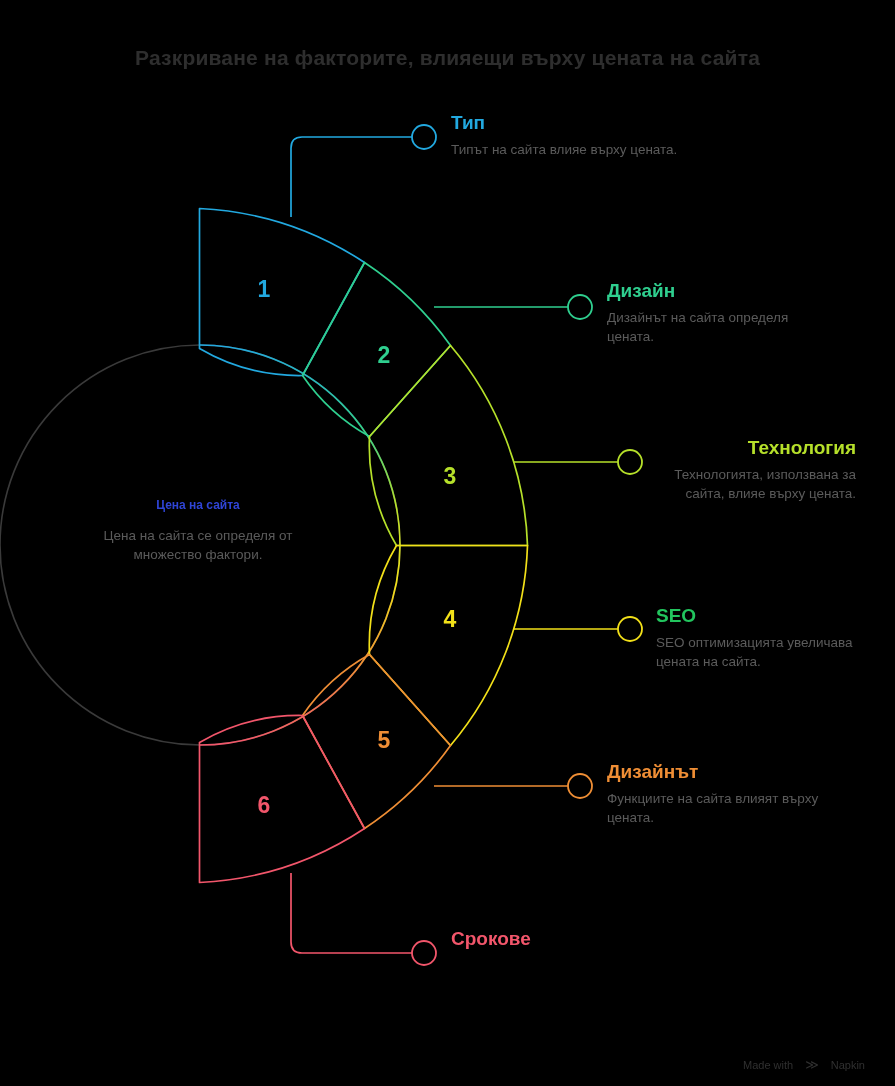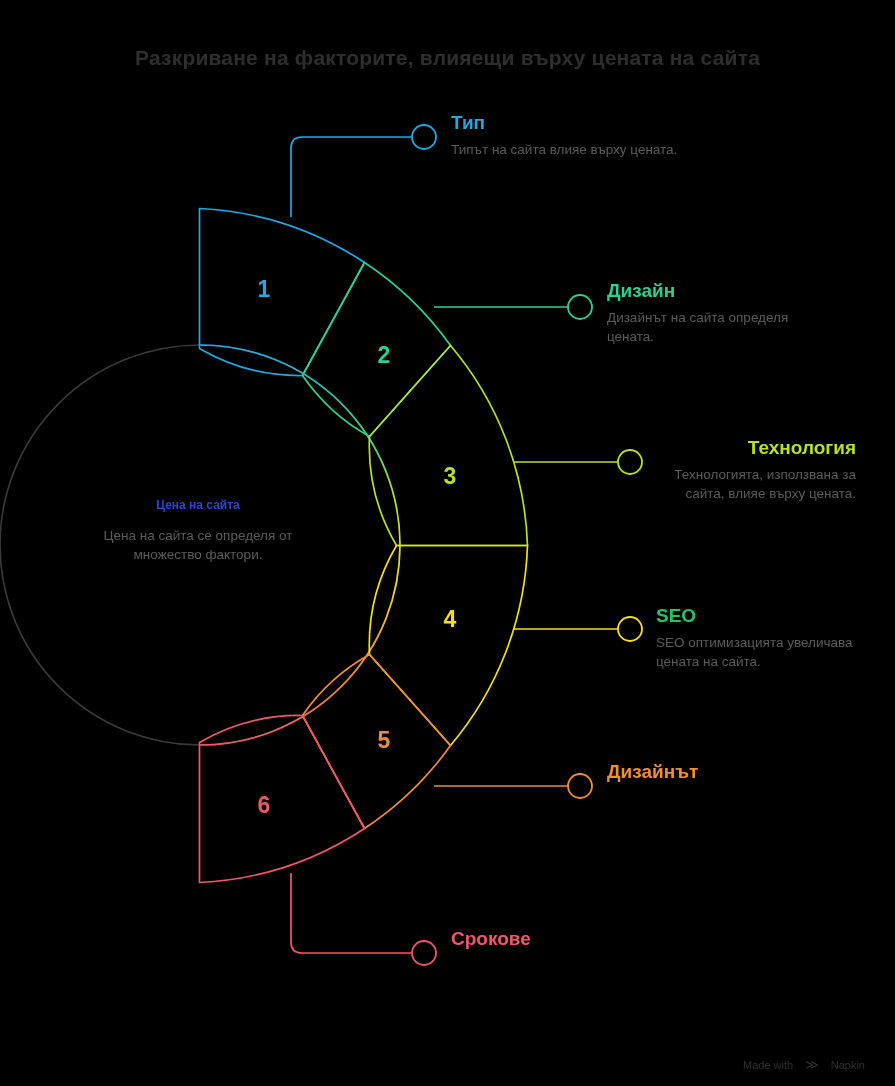--- a/index.html
+++ b/index.html
@@ -182,20 +182,21 @@
   <p class="label-desc">Технологията, използвана за сайта, влияе върху цената.</p>
 </div>
 
 <div class="label-block" style="left:656px; top:605px; width:220px;">
   <p class="label-title" style="color:#22c55e;">SEO</p>
   <p class="label-desc">SEO оптимизацията увеличава цената на сайта.</p>
 </div>
 
 <div class="label-block" style="left:607px; top:761px; width:220px;">
   <p class="label-title" style="color:#ef8e35;">Дизайнът</p>
+  <p class="label-desc">Функциите на сайта влияят върху цената.</p>
 </div>
 
 <div class="label-block" style="left:451px; top:928px; width:210px;">
   <p class="label-title" style="color:#f2566b;">Срокове</p>
 </div>
 
 <div id="footer-credit">
   <span>Made with</span>
   <span class="nap-mark">≫</span>
   <span>Napkin</span>

